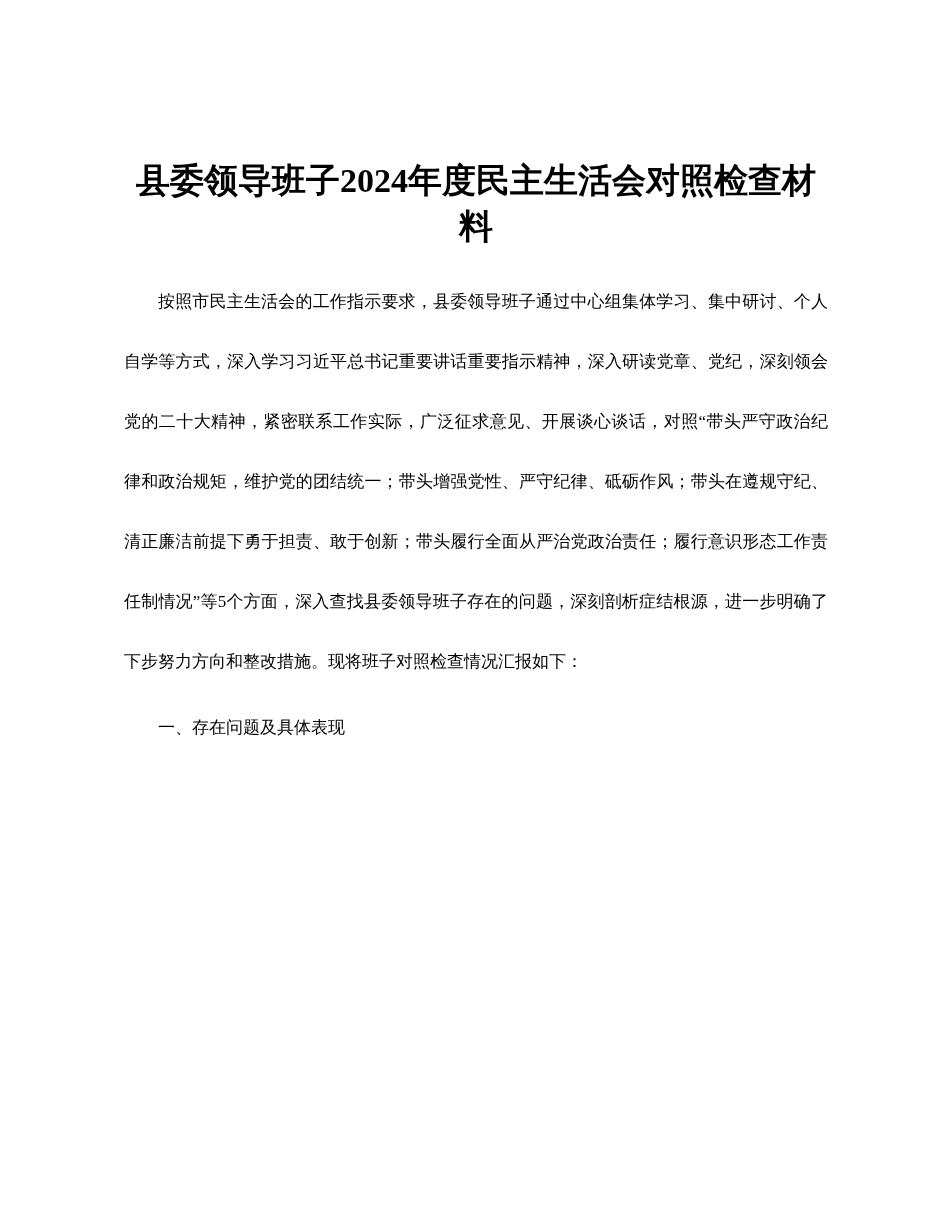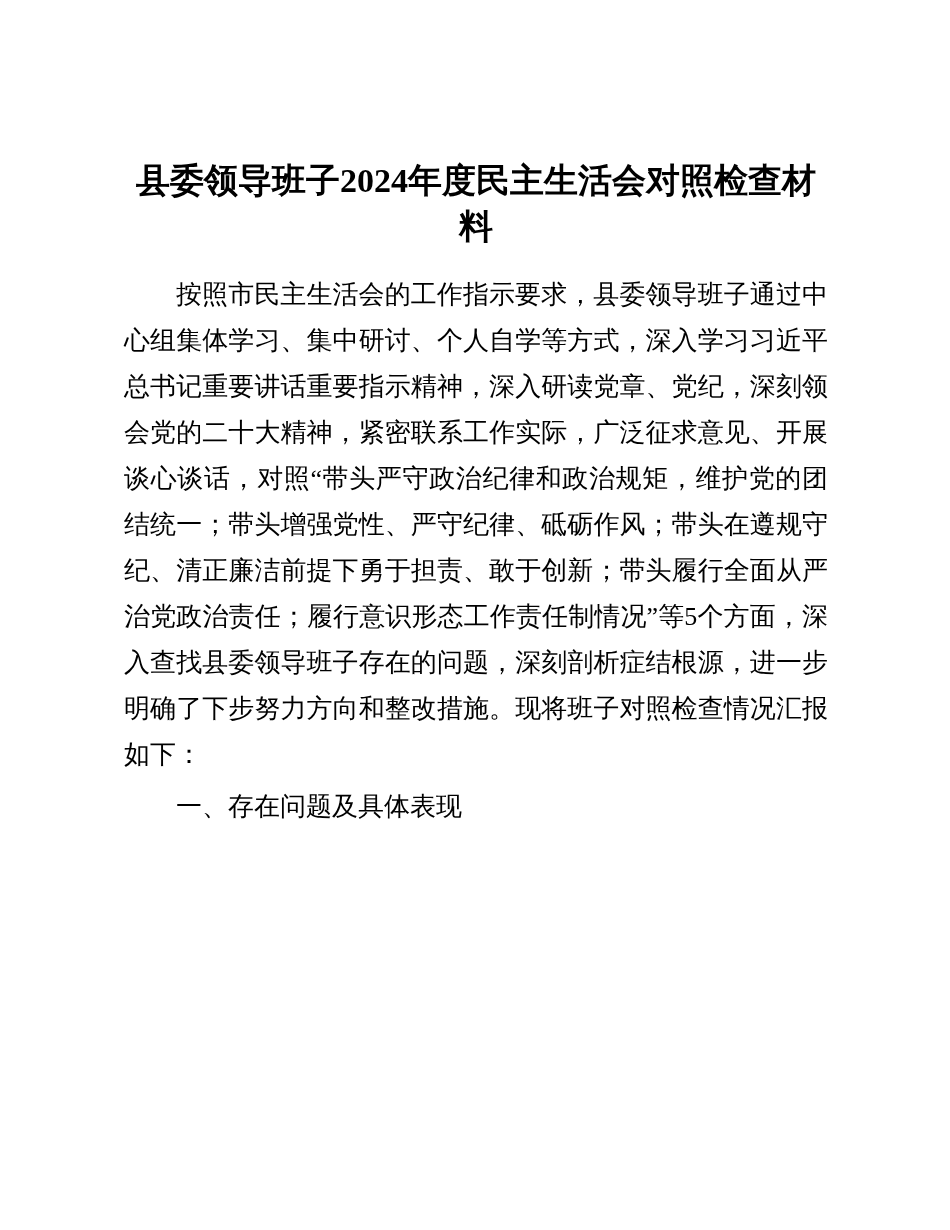--- a/index.html
+++ b/index.html
@@ -23,22 +23,22 @@
       font-size: 34px;
       font-weight: 700;
       text-align: center;
       line-height: 1.35;
       margin-bottom: 22px;
       max-width: 704px;
       margin-left: auto;
       margin-right: auto;
     }
     .para {
-      font-size: 26px;
-      line-height: 46px;
+      font-size: 17px;
+      line-height: 60px;
       text-align: justify;
       text-indent: 2em;
       word-break: break-all;
     }
     .para.heading {
       margin-top: 6px;
       margin-bottom: 26px;
     }
   </style>
 </head>

